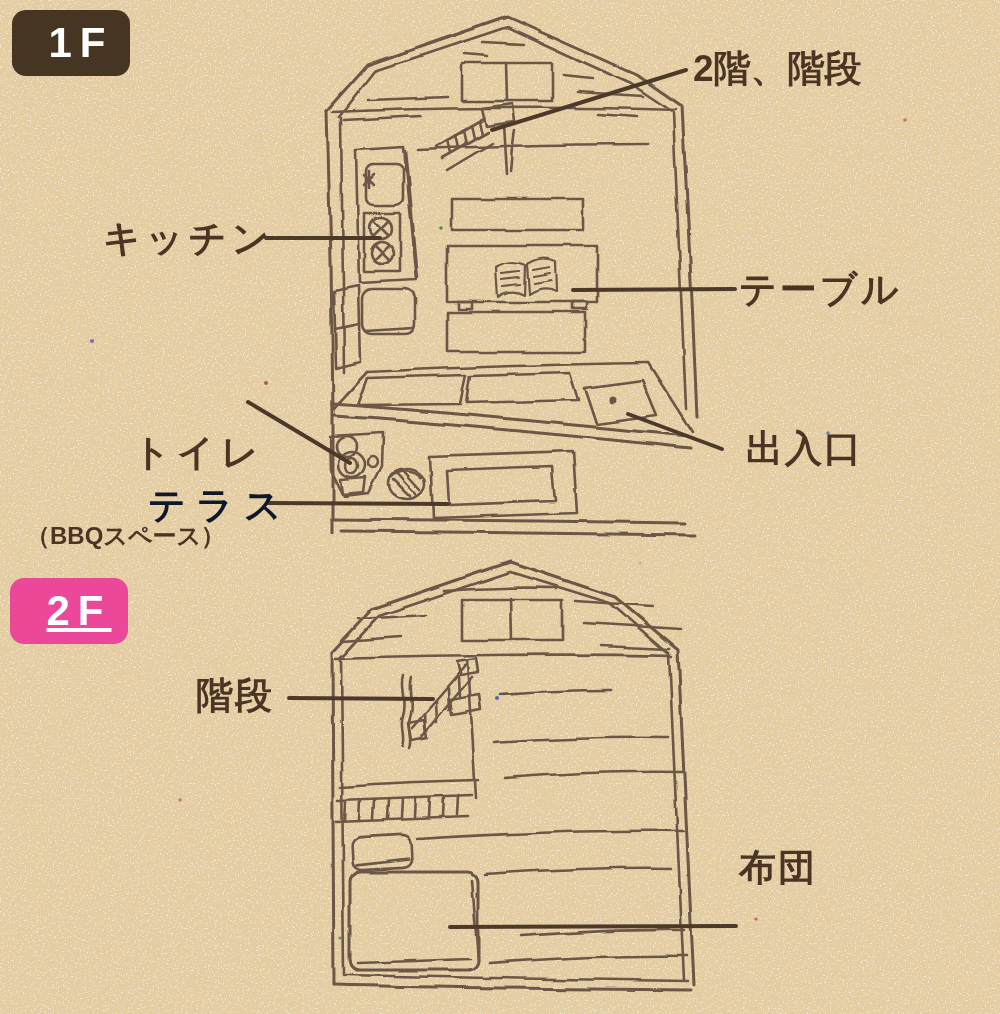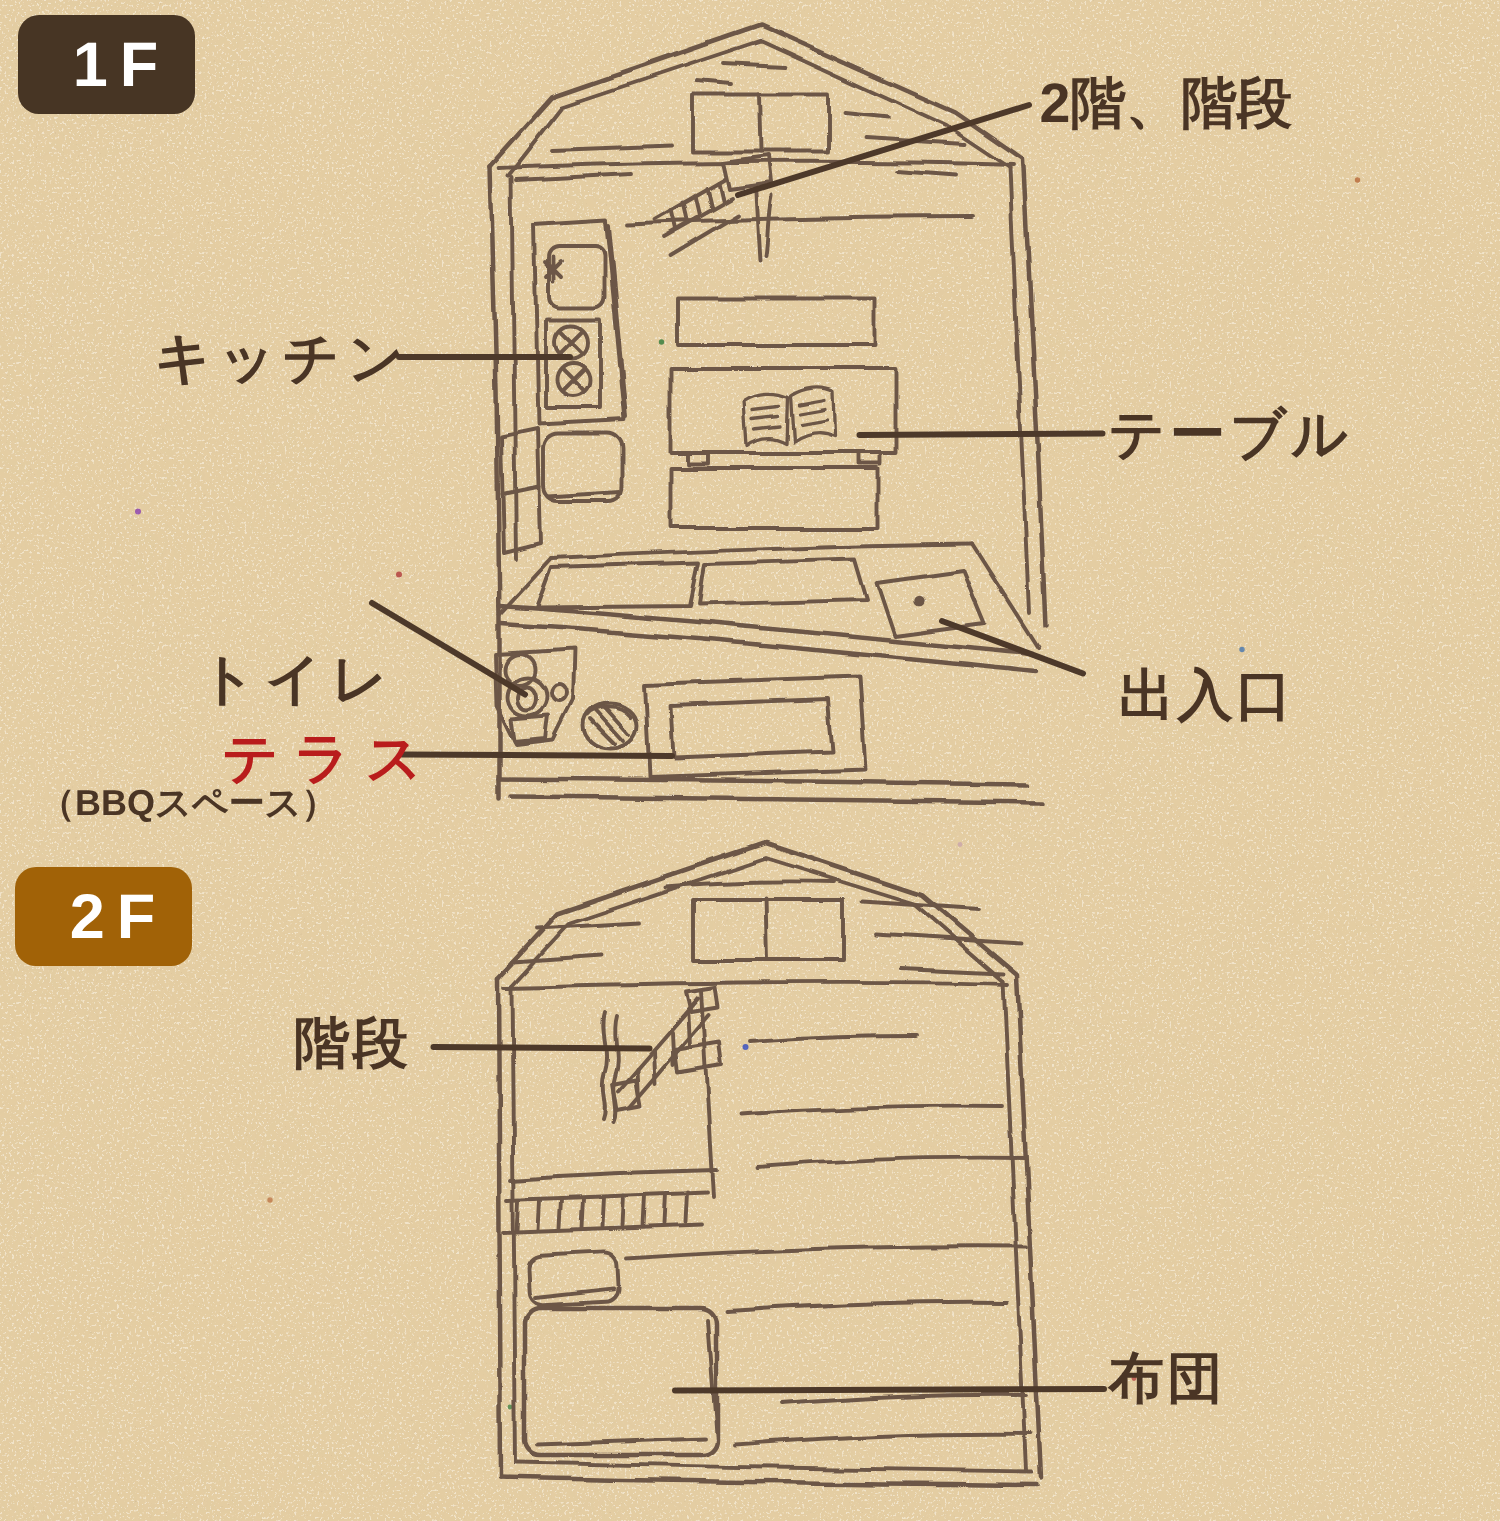--- a/index.html
+++ b/index.html
@@ -252,24 +252,24 @@
   <div class="floor-badge" style="left: 12px; top: 10px; background: rgb(71, 53, 36); color: rgb(255, 255, 255);">1F</div>
 
   <div class="jp-label" style="left: 693px; top: 49px; color: rgb(74, 53, 37);">2階、階段</div>
 
   <div class="jp-label" style="left: 739px; top: 270px; letter-spacing: 3px; color: rgb(74, 53, 37);">テーブル</div>
 
   <div class="jp-label" style="left: 103px; top: 219px; letter-spacing: 5px; color: rgb(74, 53, 37);">キッチン</div>
 
   <div class="jp-label" style="left: 133px; top: 385px; letter-spacing: 6px; color: rgb(74, 53, 37); margin-top: 48px;">トイレ</div>
 
-  <div class="jp-label" style="left: 746px; top: 444px; letter-spacing: 2px; color: rgb(74, 53, 37);">出入口</div>
-
-  <div class="jp-label" style="left: 148px; top: 486px; letter-spacing: 10px; color: #b91c1c;">テラス</div>
+  <div class="jp-label" style="left: 746px; top: 429px; letter-spacing: 2px; color: rgb(74, 53, 37);">出入口</div>
+
+  <div class="jp-label" style="left: 148px; top: 486px; letter-spacing: 10px; color: #0f172a;">テラス</div>
 
   <div class="jp-label small" style="left: 26px; top: 523px; color: rgb(74, 53, 37);">（BBQスペース）</div>
 
-  <div class="floor-badge" style="left: 10px; top: 578px; background: #a16207; color: rgb(255, 255, 255);">2F</div>
+  <div class="floor-badge" style="left: 10px; top: 578px; background: #ec4899; color: rgb(255, 255, 255); text-decoration: underline;">2F</div>
 
   <div class="jp-label" style="left: 196px; top: 676px; letter-spacing: 2px; color: rgb(74, 53, 37);">階段</div>
 
-  <div class="jp-label" style="left: 739px; top: 899px; letter-spacing: 2px; color: rgb(74, 53, 37);">布団</div>
+  <div class="jp-label" style="left: 739px; top: 848px; letter-spacing: 2px; color: rgb(74, 53, 37);">布団</div>
 </div>
 
 </body></html>

